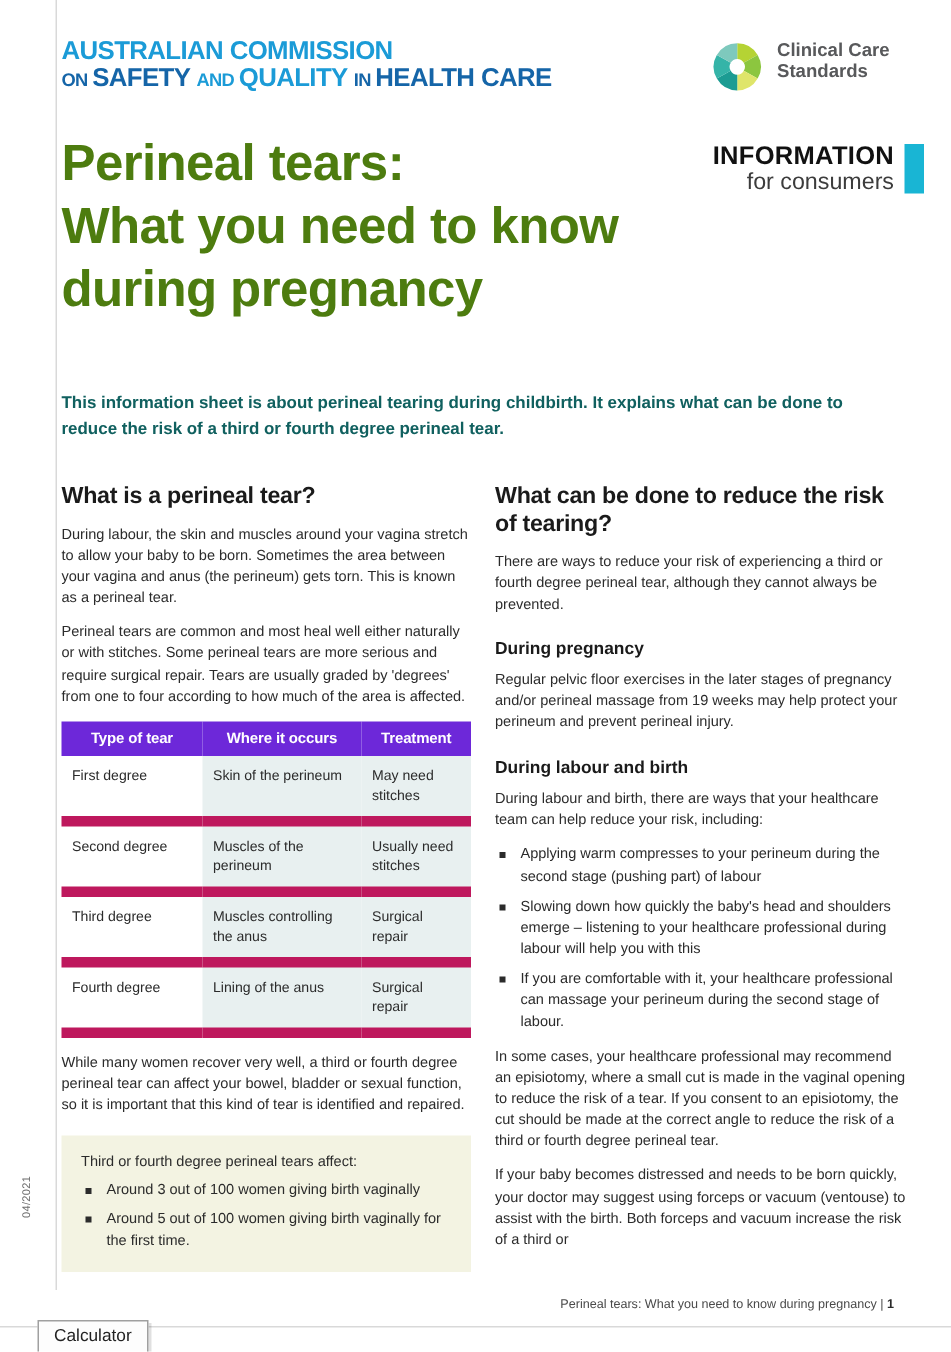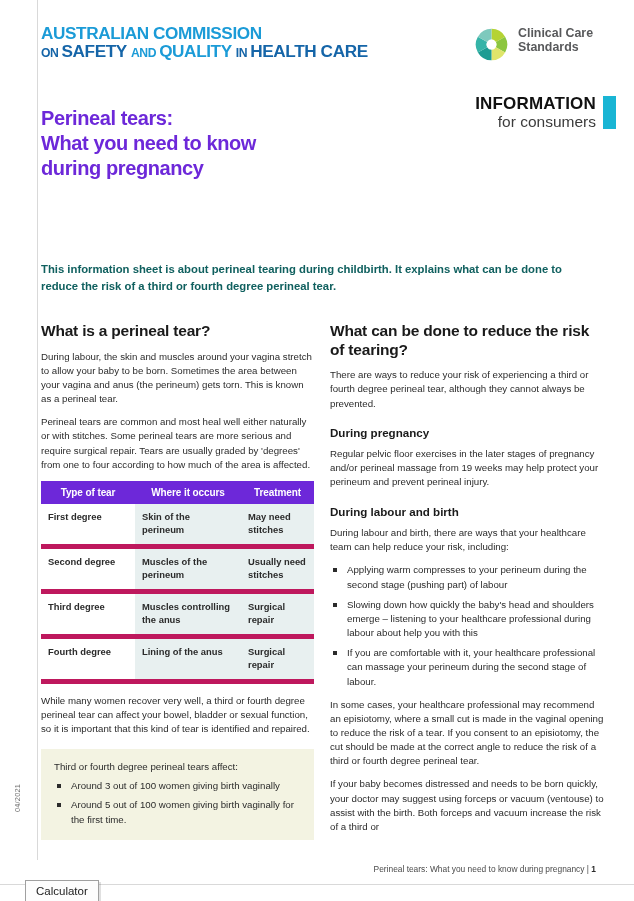--- a/index.html
+++ b/index.html
@@ -106,27 +106,27 @@
   .info-badge-bar {
     width: 13px;
     background: #19b5d4;
     margin-top: 1px;
     margin-bottom: 2px;
   }
 
   
   #doc-title {
     position: absolute;
-    left: 41px; top: 106px;
+    left: 41px; top: 88px;
     width: 400px;
     font-weight: bold;
-    font-size: 20px;
+    font-size: 34px;
     line-height: 1.24;
     letter-spacing: -0.4px;
-    color: #6d28d9;
+    color: #4d7c0f;
   }
 
   
   #intro {
     position: absolute;
     left: 41px; top: 261px;
     width: 555px;
     font-weight: bold;
     font-size: 11.3px;
     line-height: 1.47;
@@ -200,22 +200,21 @@
     text-align: center;
     padding: 6px 7px 6px 7px;
     letter-spacing: -0.1px;
   }
   table.tears tbody td {
     font-size: 9.4px;
     line-height: 1.38;
     color: #2b2b2b;
     padding: 7px 7px 7px 7px;
     vertical-align: top;
-    border-bottom: 5px solid #be185d;
-    font-weight: bold;
+    border-bottom: 7px solid #be185d;
   }
   table.tears tbody td.c1 { background: #ffffff; }
   table.tears tbody td.c2,
   table.tears tbody td.c3 { background: #e8f0f0; }
   table.tears col.w1 { width: 94px; }
   table.tears col.w2 { width: 106px; }
   table.tears col.w3 { width: 73px; }
 
   
   #callout {
@@ -386,21 +385,21 @@
     <p class="body">There are ways to reduce your risk of experiencing a third or fourth degree perineal tear, although they cannot always be prevented.</p>
 
     <h3 class="sub">During pregnancy</h3>
     <p class="body">Regular pelvic floor exercises in the later stages of pregnancy and/or perineal massage from 19 weeks may help protect your perineum and prevent perineal injury.</p>
 
     <h3 class="sub">During labour and birth</h3>
     <p class="body">During labour and birth, there are ways that your healthcare team can help reduce your risk, including:</p>
 
     <ul class="bullets">
       <li>Applying warm compresses to your perineum during the second stage (pushing part) of labour</li>
-      <li>Slowing down how quickly the baby's head and shoulders emerge – listening to your healthcare professional during labour about help you with this</li>
+      <li>Slowing down how quickly the baby's head and shoulders emerge – listening to your healthcare professional during labour will help you with this</li>
       <li>If you are comfortable with it, your healthcare professional can massage your perineum during the second stage of labour.</li>
     </ul>
 
     <p class="body">In some cases, your healthcare professional may recommend an episiotomy, where a small cut is made in the vaginal opening to reduce the risk of a tear. If you consent to an episiotomy, the cut should be made at the correct angle to reduce the risk of a third or fourth degree perineal tear.</p>
     <p class="body">If your baby becomes distressed and needs to be born quickly, your doctor may suggest using forceps or vacuum (ventouse) to assist with the birth. Both forceps and vacuum increase the risk of a third or</p>
   </div>
 
   <div id="rev-date">04/2021</div>
 
   <div id="footer">

